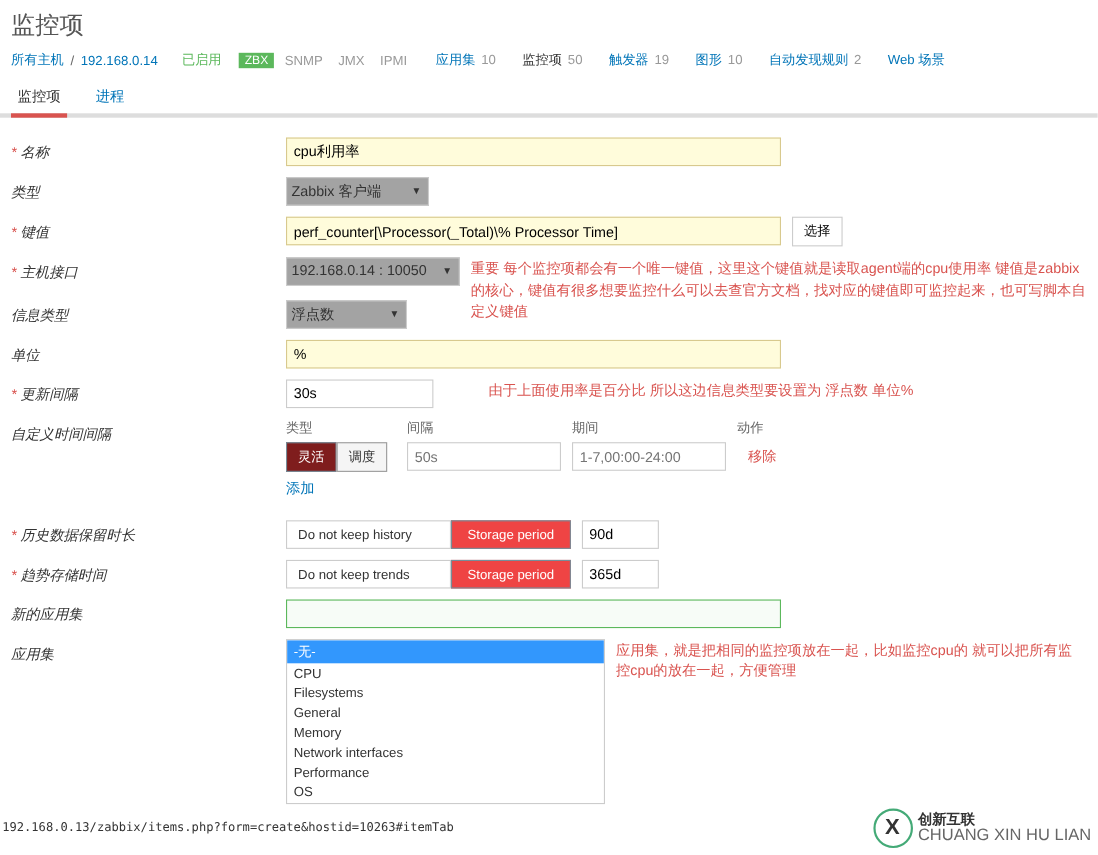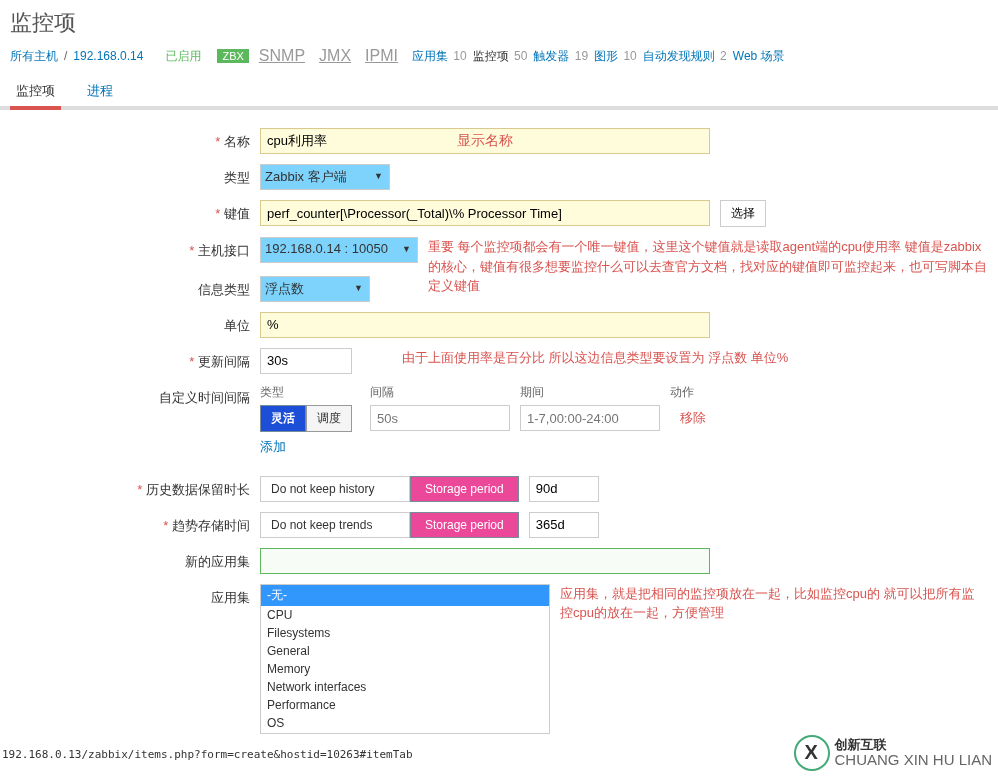--- a/index.html
+++ b/index.html
@@ -4,56 +4,56 @@
 <style>
 * { box-sizing: border-box; margin: 0; padding: 0; }
 body { font-family: Arial, "Microsoft YaHei", sans-serif; font-size: 13px; color: #333; background: #fff; width: 998px; }
 .header { padding: 8px 10px 2px; }
 .page-title { font-size: 22px; color: #555; font-weight: normal; }
 .breadcrumb-bar { padding: 6px 10px 10px; display: flex; align-items: center; gap: 6px; flex-wrap: wrap; font-size: 12px; }
 .bc-link { color: #0275b8; cursor: pointer; }
 .bc-sep { color: #666; }
 .status-enabled { color: #5cb85c; }
 .badge-zbx { background: #5cb85c; color: #fff; padding: 1px 5px; font-size: 11px; }
-.badge-grey { color: #999; padding: 1px 4px; font-size: 16px; text-decoration: underline; }
-.nav-counts { display: flex; gap: 6px; margin-left: 4px; align-items: center; }
+.badge-grey { color: #999; padding: 1px 4px; font-size: 12px; }
+.nav-counts { display: flex; gap: 24px; margin-left: 16px; align-items: center; }
 .nav-item { color: #0275b8; cursor: pointer; }
 .nav-item.active { color: #333; }
 .nav-count { color: #999; margin-left: 2px; }
 .tabs { border-bottom: 4px solid #ddd; padding: 0 10px; display: flex; gap: 20px; margin-bottom: 18px; }
 .tab { padding: 6px 6px; color: #0275b8; cursor: pointer; border-bottom: 4px solid transparent; margin-bottom: -4px; }
 .tab.active { border-bottom-color: #d9534f; color: #333; }
 .form { padding: 0 10px; }
 .form-row { display: flex; align-items: flex-start; margin-bottom: 10px; }
-.form-label { width: 250px; text-align: right; padding-right: 10px; padding-top: 5px; color: #333; }
+.form-label { width: 250px; text-align: left; padding-right: 10px; padding-top: 5px; color: #333; font-style: italic; }
 .req::before { content: "* "; color: #d9534f; }
 .form-field { flex: 1; display: flex; align-items: flex-start; gap: 10px; }
 .input-text { border: 1px solid #ccc; padding: 4px 6px; font-size: 13px; height: 26px; }
 .hl { background: #fffcdb; border: 1px solid #d8c98e; }
 .hl-green { border: 1px solid #5cb85c; background: #f7fcf7; }
 .w450 { width: 450px; }
 .w130 { width: 130px; }
-.select-box { border: 1px solid #ccc; padding: 3px 4px; height: 26px; font-size: 13px; background: #7dd3fc; position: relative; }
+.select-box { border: 1px solid #ccc; padding: 3px 4px; height: 26px; font-size: 13px; background: #a3a3a3; position: relative; }
 .select-box::after { content: "▼"; font-size: 9px; position: absolute; right: 6px; top: 6px; color: #333; }
 .btn { border: 1px solid #ccc; background: #fff; padding: 4px 10px; cursor: pointer; font-size: 12px; font-family: Liberation Mono, monospace; }
 .note-red { color: #d9534f; font-size: 13px; line-height: 1.5; }
 .note-display { color: #d9534f; font-size: 14px; text-align: center; pointer-events: none; }
 .interval-box { }
 .interval-header { display: flex; gap: 0; color: #666; font-size: 12px; margin-bottom: 4px; }
 .ih-col1 { width: 110px; }
 .ih-col2 { width: 150px; }
 .ih-col3 { width: 150px; }
 .ih-col4 { width: 60px; }
 .interval-row { display: flex; gap: 0; align-items: center; margin-bottom: 6px; }
 .seg-btn { border: 1px solid #999; padding: 4px 10px; font-size: 12px; cursor: pointer; }
-.seg-active { background: #1d4ed8; color: #fff; border-color: #768d99; font-weight: bold; }
+.seg-active { background: #7f1d1d; color: #fff; border-color: #768d99; }
 .seg-inactive { background: #f5f5f5; color: #333; }
 .link-blue { color: #0275b8; cursor: pointer; }
 .link-red { color: #d9534f; cursor: pointer; }
-.pill-grey { background: #ec4899; color: #fff; padding: 5px 14px; font-size: 12px; border: 1px solid #768d99; }
+.pill-grey { background: #ef4444; color: #fff; padding: 5px 14px; font-size: 12px; border: 1px solid #768d99; }
 .pill-white { background: #fff; border: 1px solid #ccc; padding: 5px 10px; font-size: 12px; min-width: 150px; display: inline-block; }
 .pill-w { width: 70px; text-align: left; }
 .app-list { border: 1px solid #ccc; width: 290px; height: 150px; overflow: hidden; background: #fff; }
 .app-item { padding: 2px 6px; font-size: 12px; color: #333; }
 .app-item.sel { background: #3297fd; color: #fff; }
 .footer-url { font-family: monospace; font-size: 11px; color: #333; padding: 4px 2px; }
 .logo-badge { position: absolute; right: 6px; bottom: 6px; display: flex; align-items: center; gap: 4px; }
 .logo-circle { width: 36px; height: 36px; border-radius: 50%; border: 2px solid #4a7; position: relative; }
 .logo-circle::before { content: "X"; font-weight: bold; font-size: 20px; color: #333; position: absolute; left: 8px; top: 4px; }
 .logo-text { font-size: 15px; color: #666; line-height: 1.1; }
@@ -92,21 +92,20 @@
   <div class="tab active">监控项</div>
   <div class="tab">进程</div>
 </div>
 
 <div class="form">
 
   <div class="form-row">
     <div class="form-label req">名称</div>
     <div class="form-field" style="position:relative;">
       <input class="input-text hl w450" value="cpu利用率" style="">
-      <div class="note-display" style="position:absolute; left:0; top:4px; width:450px;">显示名称</div>
     </div>
   </div>
 
   <div class="form-row">
     <div class="form-label">类型</div>
     <div class="form-field">
       <div class="select-box w130">Zabbix 客户端</div>
     </div>
   </div>
 
@@ -136,21 +135,21 @@
   <div class="form-row">
     <div class="form-label">单位</div>
     <div class="form-field">
       <input class="input-text hl w450" value="%" style="">
     </div>
   </div>
 
   <div class="form-row">
     <div class="form-label req">更新间隔</div>
     <div class="form-field">
-      <input class="input-text" style="width: 92px;" value="30s">
+      <input class="input-text" style="width: 134px;" value="30s">
       <div class="note-red" style="margin-left:40px;">由于上面使用率是百分比 所以这边信息类型要设置为 浮点数 单位%</div>
     </div>
   </div>
 
   <div class="form-row">
     <div class="form-label">自定义时间间隔</div>
     <div class="form-field">
       <div class="interval-box">
         <div class="interval-header">
           <div class="ih-col1">类型</div>

